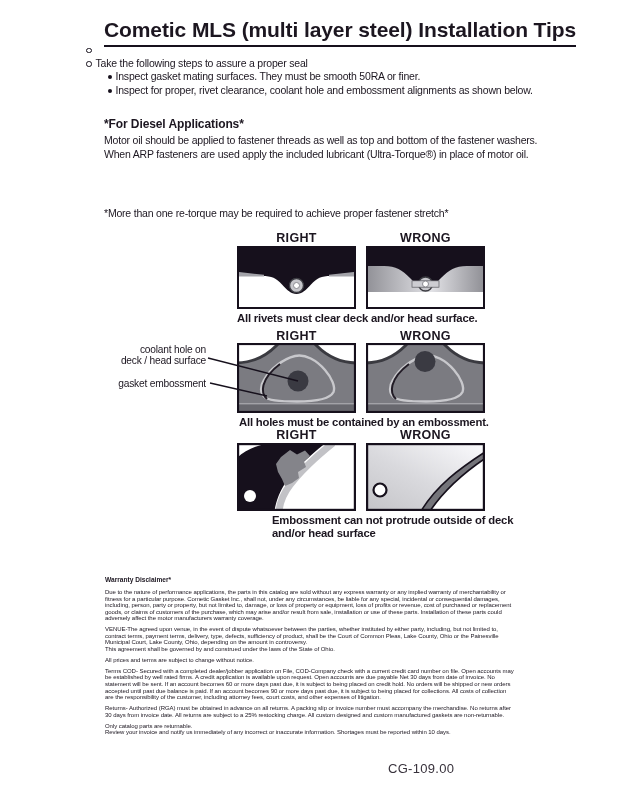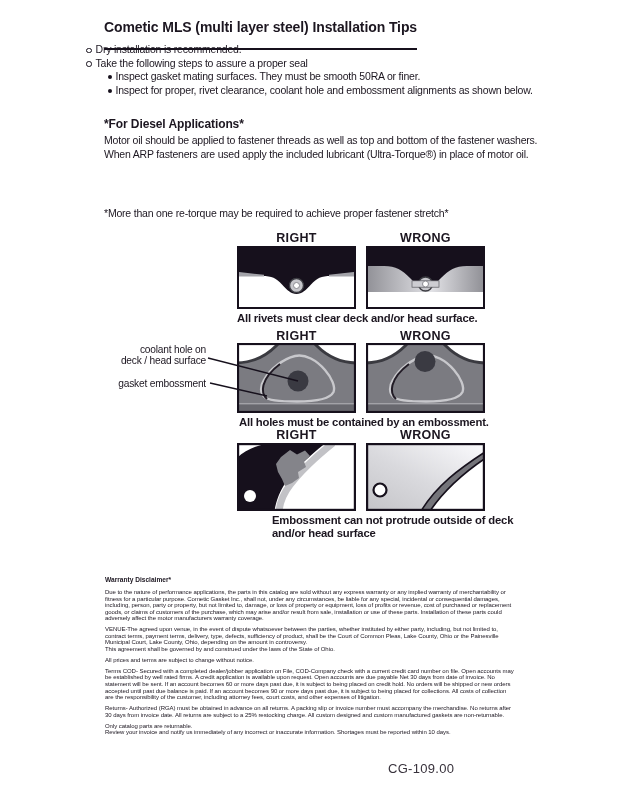--- a/index.html
+++ b/index.html
@@ -3,22 +3,22 @@
 <meta charset="utf-8">
 <style>
   html,body{margin:0;padding:0;background:#e8e8e8;}
   .page{
     position:relative;width:618px;height:800px;background:#ffffff;
     font-family:"Liberation Sans", sans-serif;color:#1c1620;overflow:hidden;
     margin:0 auto;
   }
   .abs{position:absolute;}
   .page-title{
-    font-size:14px;font-weight:bold;border-bottom:2.5px solid #16101c;
-    padding-bottom:13px;display:inline-block;letter-spacing:-0.1px;
+    font-size:21px;font-weight:bold;border-bottom:2.5px solid #16101c;
+    padding-bottom:3px;display:inline-block;letter-spacing:-0.1px;
   }
   .bullets{font-size:10.5px;letter-spacing:-0.2px;}
   .brow{display:flex;align-items:flex-start;height:13.6px;line-height:13.6px;}
   .brow.sub{margin-left:22px;}
   .odot{width:3.5px;height:3.5px;border:1px solid #16101c;border-radius:50%;
         margin:4.6px 4px 0 0;flex:0 0 auto;}
   .fdot{width:4px;height:4px;background:#16101c;border-radius:50%;
         margin:4.8px 3.5px 0 0;flex:0 0 auto;}
   .sec-heading{font-size:12px;font-weight:bold;letter-spacing:-0.1px;}
   .body-para{font-size:10.5px;line-height:14px;letter-spacing:-0.2px;
@@ -41,21 +41,20 @@
 
 <div class="page">
 
   <div class="abs" style="left:104px;top:18px;">
     <span class="page-title">Cometic MLS (multi layer steel) Installation Tips</span>
   </div>
 
   <div class="abs bullets" style="left:86px;top:43px;">
     <div class="brow">
       <span class="odot"></span>
-      <span>Dry installation is recommended.</span>
     </div>
     <div class="brow">
       <span class="odot"></span>
       <span>Take the following steps to assure a proper seal</span>
     </div>
     <div class="brow sub">
       <span class="fdot"></span>
       <span>Inspect gasket mating surfaces.  They must be smooth 50RA or finer.</span>
     </div>
     <div class="brow sub">

